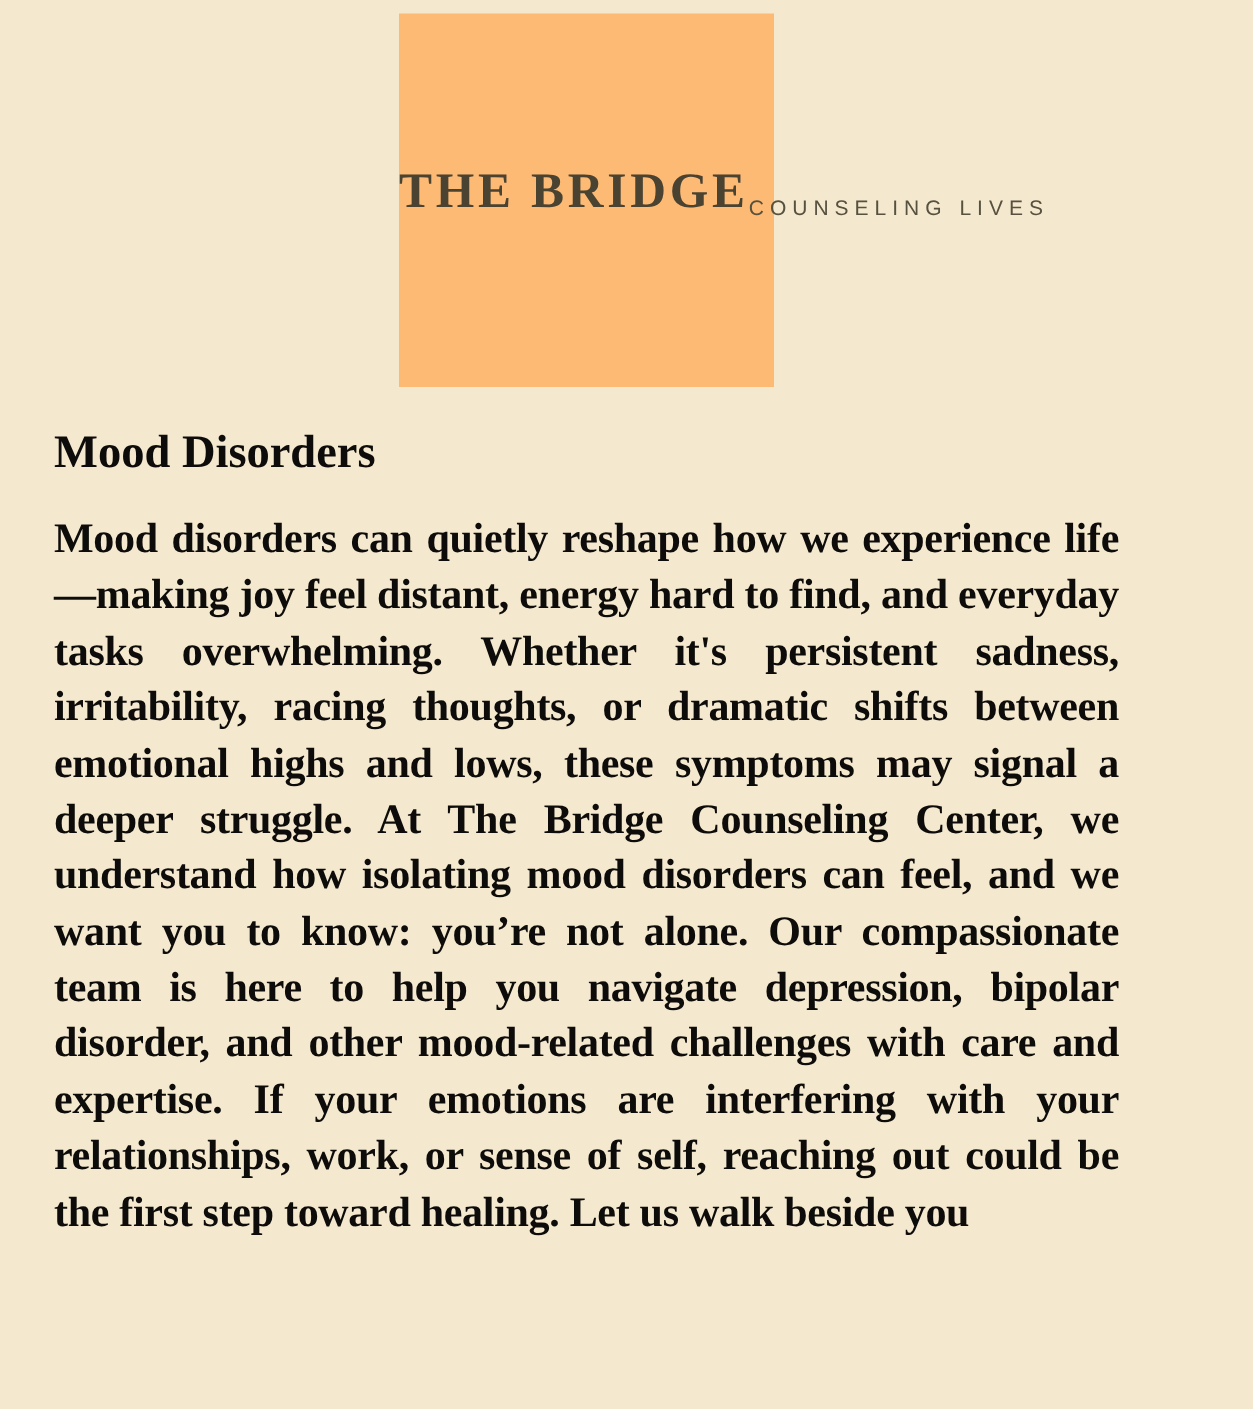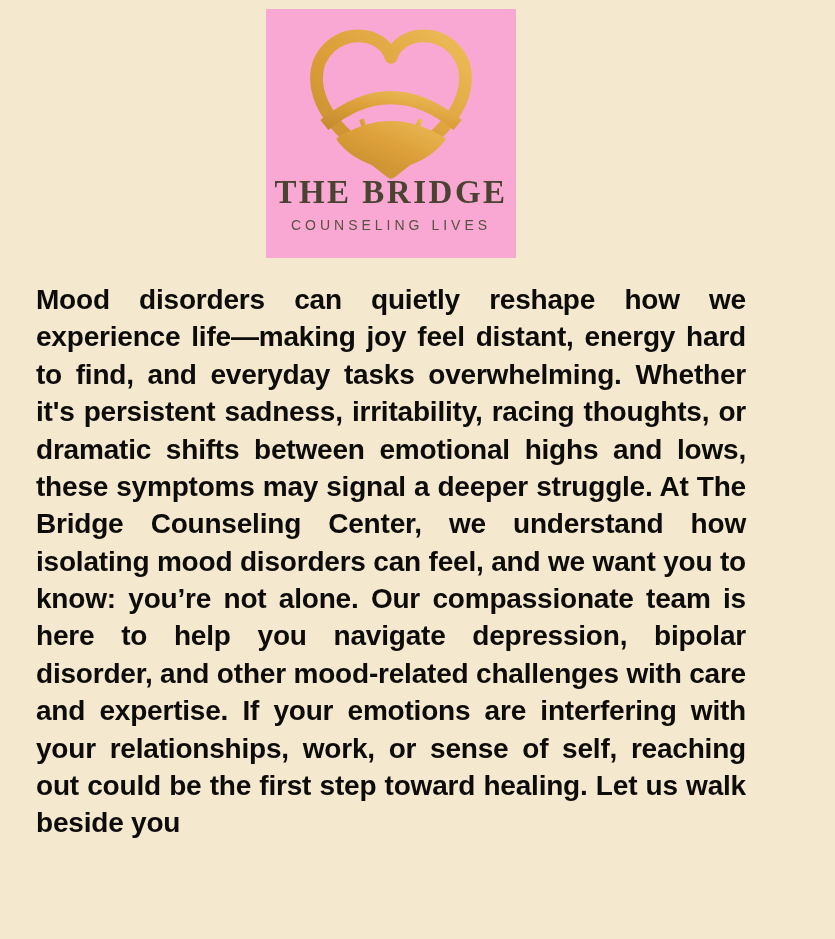--- a/index.html
+++ b/index.html
@@ -14,23 +14,23 @@
     overflow: hidden;
   }
   .content {
     margin-left: 36px;
     width: 710px;
   }
   .logo-card {
     width: 250px;
     height: 249px;
     margin: 9px auto 0 auto;
-    background: #f9a8d4;
+    background: #fdba74;
     display: flex;
-    flex-direction: column;
+    flex-direction: row;
     align-items: center;
     box-sizing: border-box;
   }
   .logo-art {
     margin-top: 10px;
     display: block;
   }
   .logo-title {
     margin-top: -10px;
     font-family: "Liberation Serif", serif;
@@ -64,21 +64,21 @@
   .heading {
     margin: 26px 0 0 0;
     font-family: "Liberation Serif", serif;
     font-weight: 700;
     font-size: 31px;
     line-height: 1.1;
     color: #0d0c0a;
   }
   .body-text {
     margin: 23px 0 0 0;
-    font-family: Liberation Sans, sans-serif;
+    font-family: Liberation Serif, serif;
     font-weight: 700;
     font-size: 28px;
     line-height: 1.335;
     letter-spacing: -0.2px;
     text-align: justify;
     color: #0d0c0a;
   }
 </style>
 </head>
 <body>
@@ -110,17 +110,18 @@
         <path d="M122 126 L130 102" stroke="url(#gold)" stroke-width="5" fill="none"></path>
 
         <path d="M44 122 Q 100 86, 156 122
                  C 146 138, 122 152, 100 152
                  C 78 152, 54 138, 44 122 Z" fill="url(#gold)"></path>
       </svg>
       <div class="logo-title">THE BRIDGE</div>
       <div class="logo-subtitle">COUNSELING LIVES</div>
     </div>
 
+    <h1 class="heading">Mood Disorders</h1>
 
     <p class="body-text">Mood disorders can quietly reshape how we experience life—making joy feel distant, energy hard to find, and everyday tasks overwhelming. Whether it's persistent sadness, irritability, racing thoughts, or dramatic shifts between emotional highs and lows, these symptoms may signal a deeper struggle. At The Bridge Counseling Center, we understand how isolating mood disorders can feel, and we want you to know: you’re not alone. Our compassionate team is here to help you navigate depression, bipolar disorder, and other mood-related challenges with care and expertise. If your emotions are interfering with your relationships, work, or sense of self, reaching out could be the first step toward healing. Let us walk beside you</p>
 
   </div>
 </div>
 
 </body></html>

